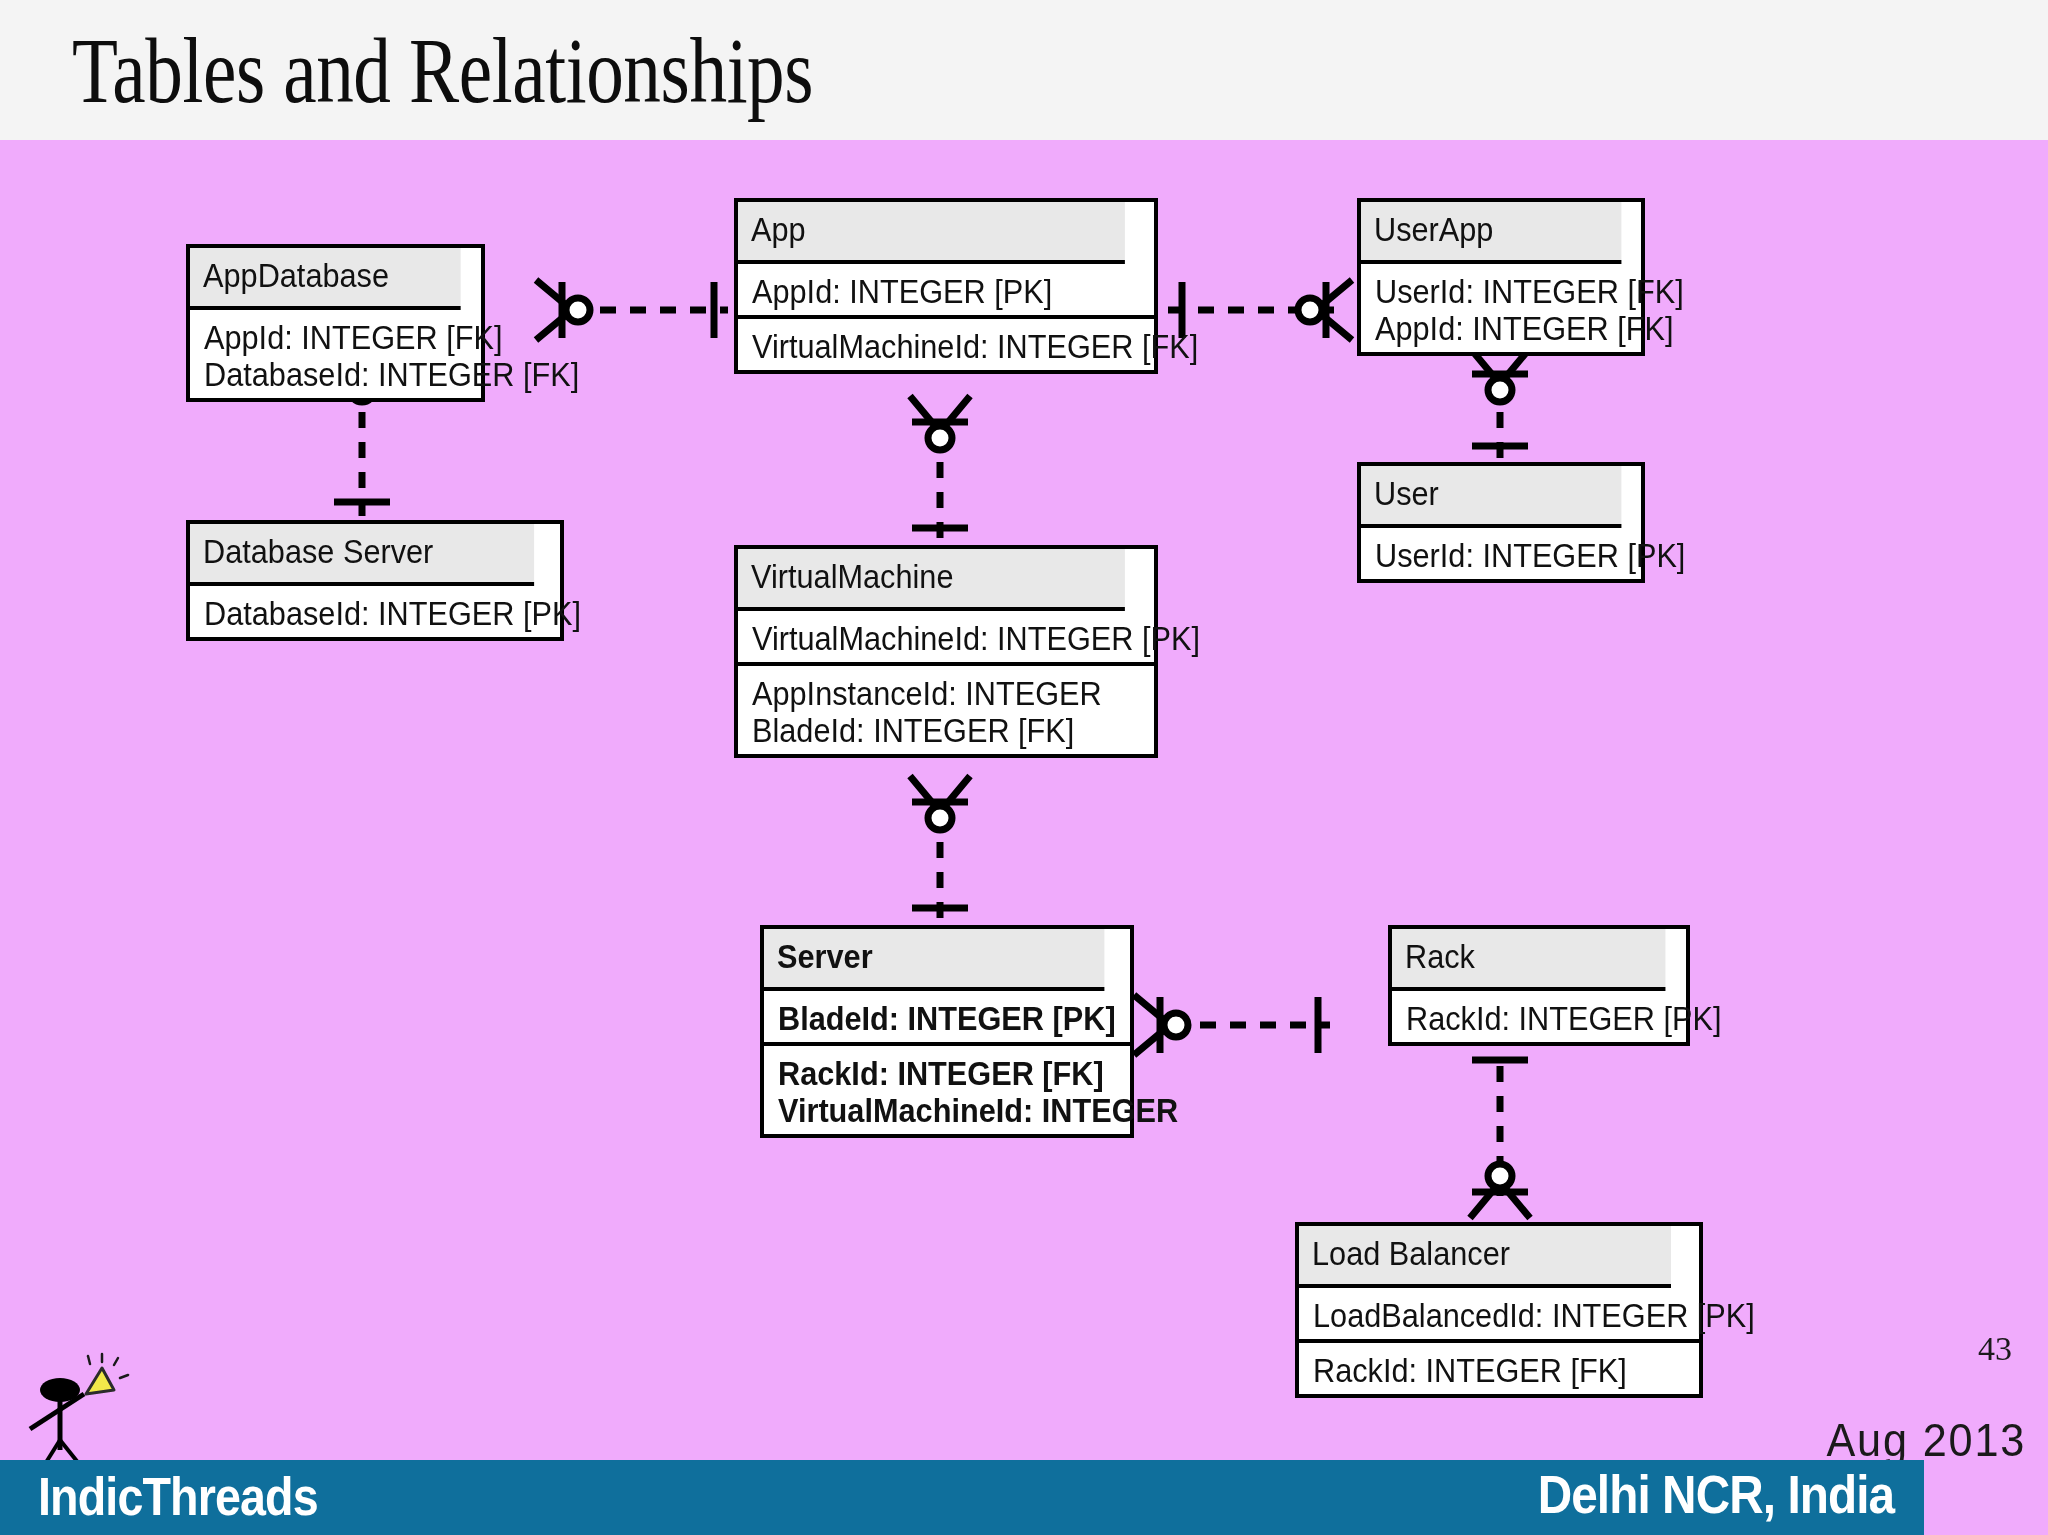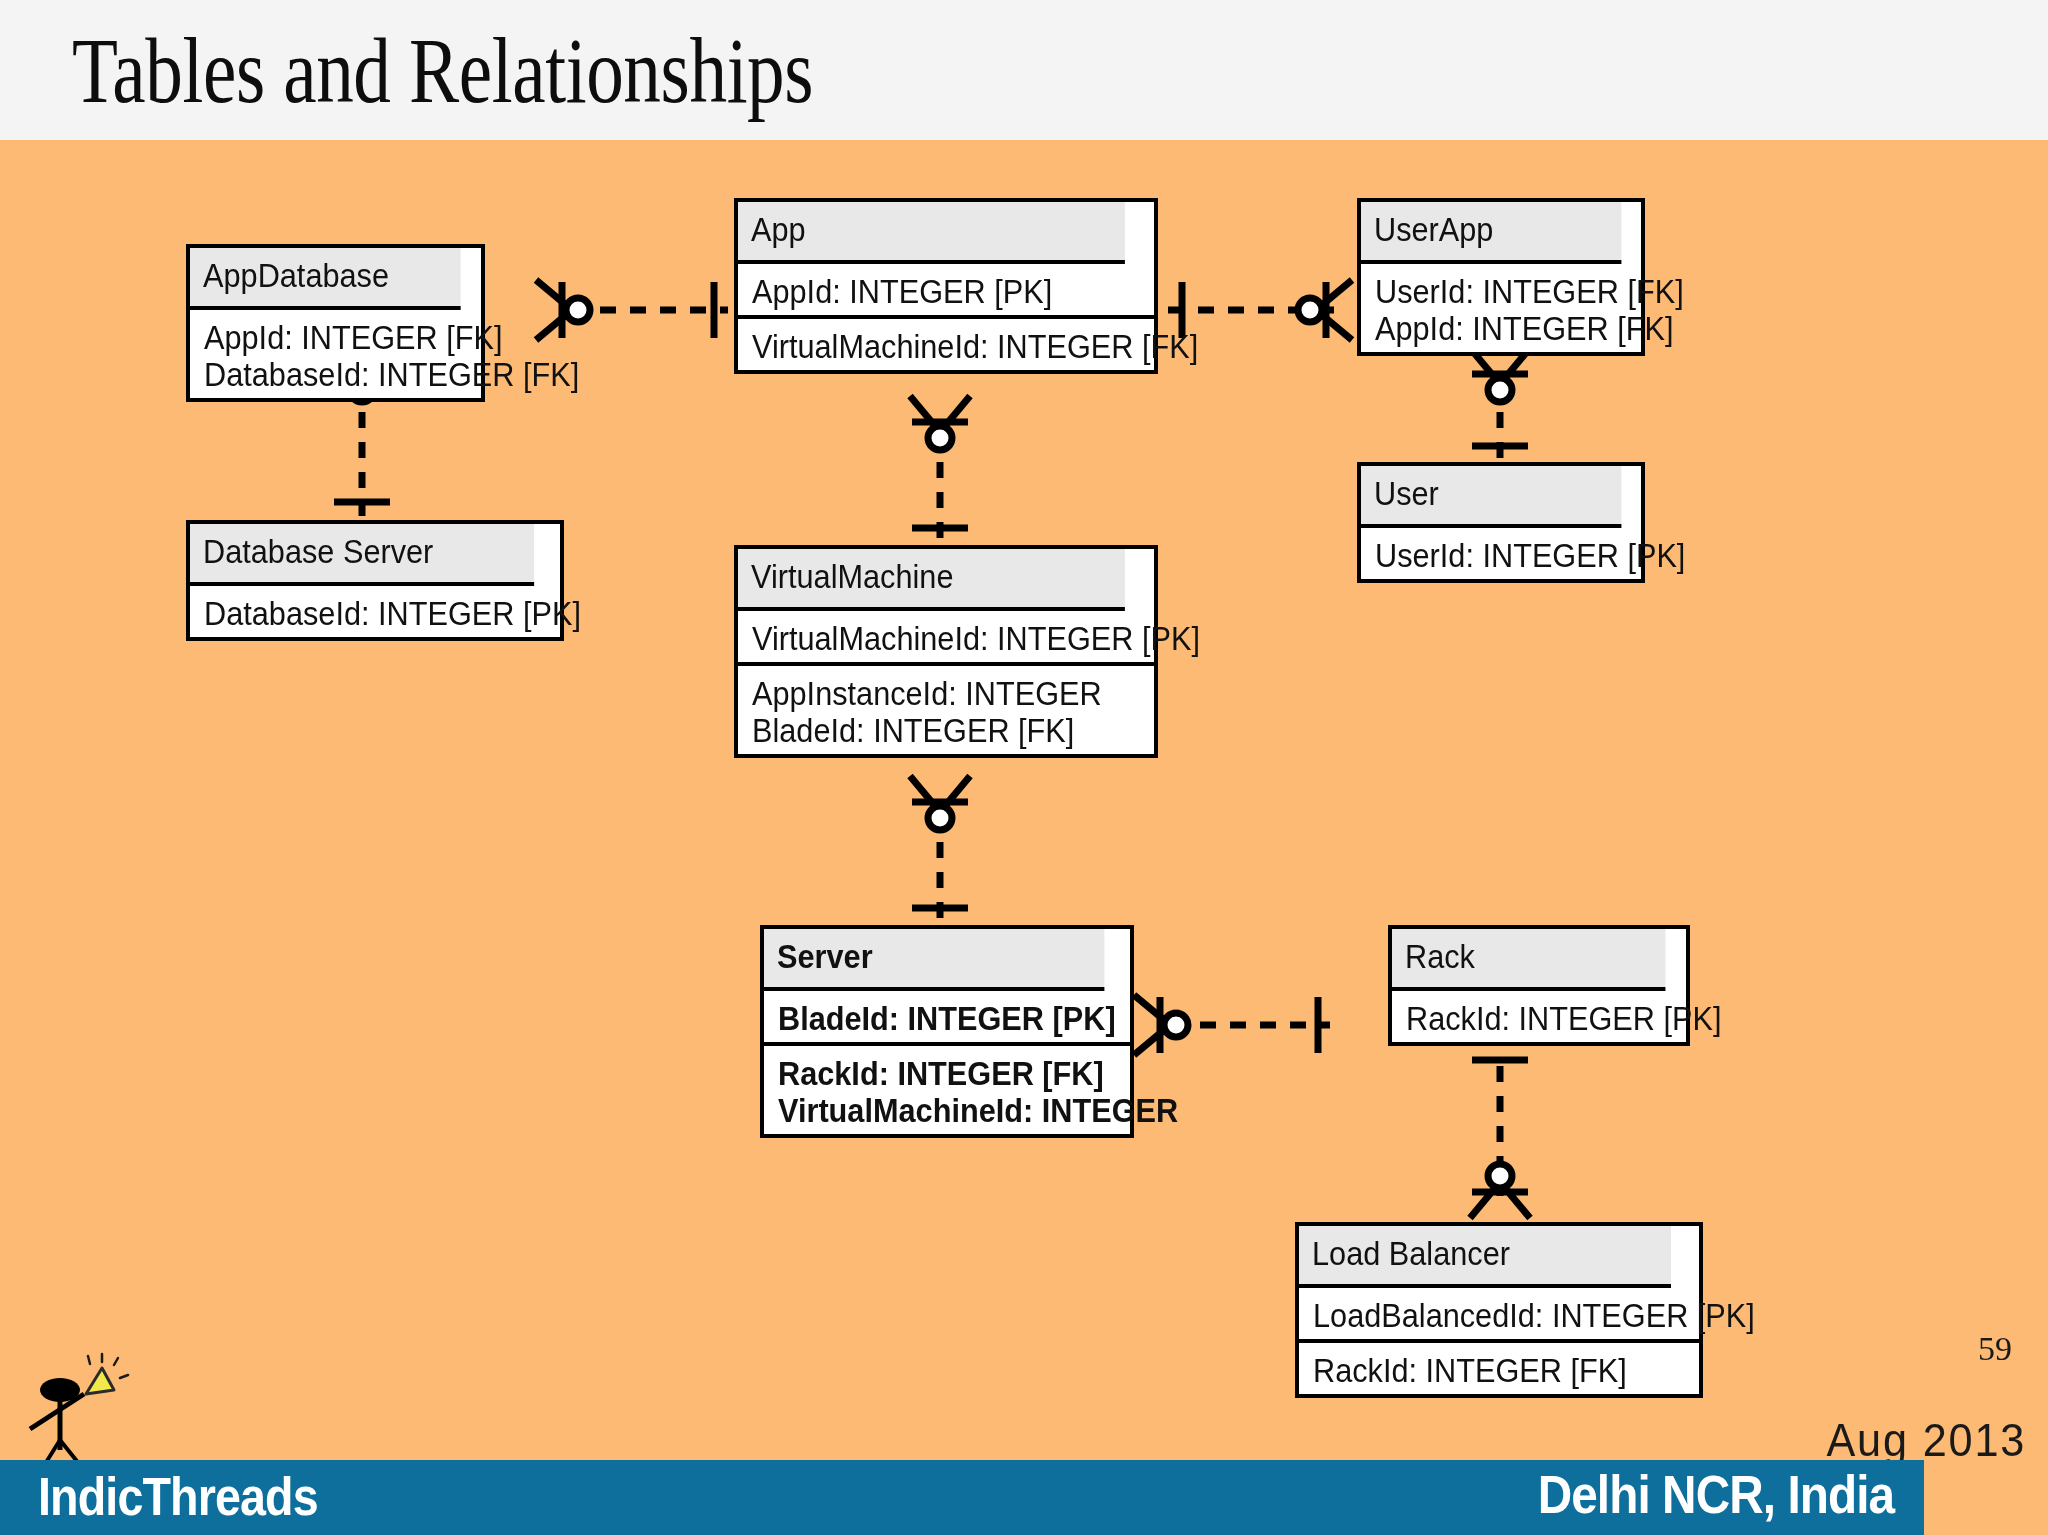--- a/index.html
+++ b/index.html
@@ -8,21 +8,21 @@
     padding: 0;
     background: #ffffff;
   }
   body {
     font-family: "Liberation Sans", sans-serif;
   }
   #slide {
     position: relative;
     width: 2048px;
     height: 1535px;
-    background: #fdba74;
+    background: #f0abfc;
     overflow: hidden;
   }
 
   
   #title-band {
     position: absolute;
     left: 0; top: 0;
     width: 2048px;
     height: 140px;
     background: #f4f4f4;
@@ -329,21 +329,21 @@
       <div class="sec">
         <span class="fld">LoadBalancedId: INTEGER [PK]</span>
       </div>
       <div class="sec">
         <span class="fld">RackId: INTEGER [FK]</span>
       </div>
     </div>
 
   </div>
 
-  <div id="page-number">59</div>
+  <div id="page-number">43</div>
 
   <div id="event-date">Aug 2013</div>
 
   <svg id="logo-figure" viewBox="0 0 130 125" xmlns="http://www.w3.org/2000/svg">
 
     <ellipse cx="36" cy="38" rx="20" ry="12" fill="#000000"></ellipse>
 
     <line x1="36" y1="48" x2="36" y2="98" stroke="#000000" stroke-width="5"></line>
 
     <line x1="6" y1="77" x2="60" y2="42" stroke="#000000" stroke-width="5"></line>

